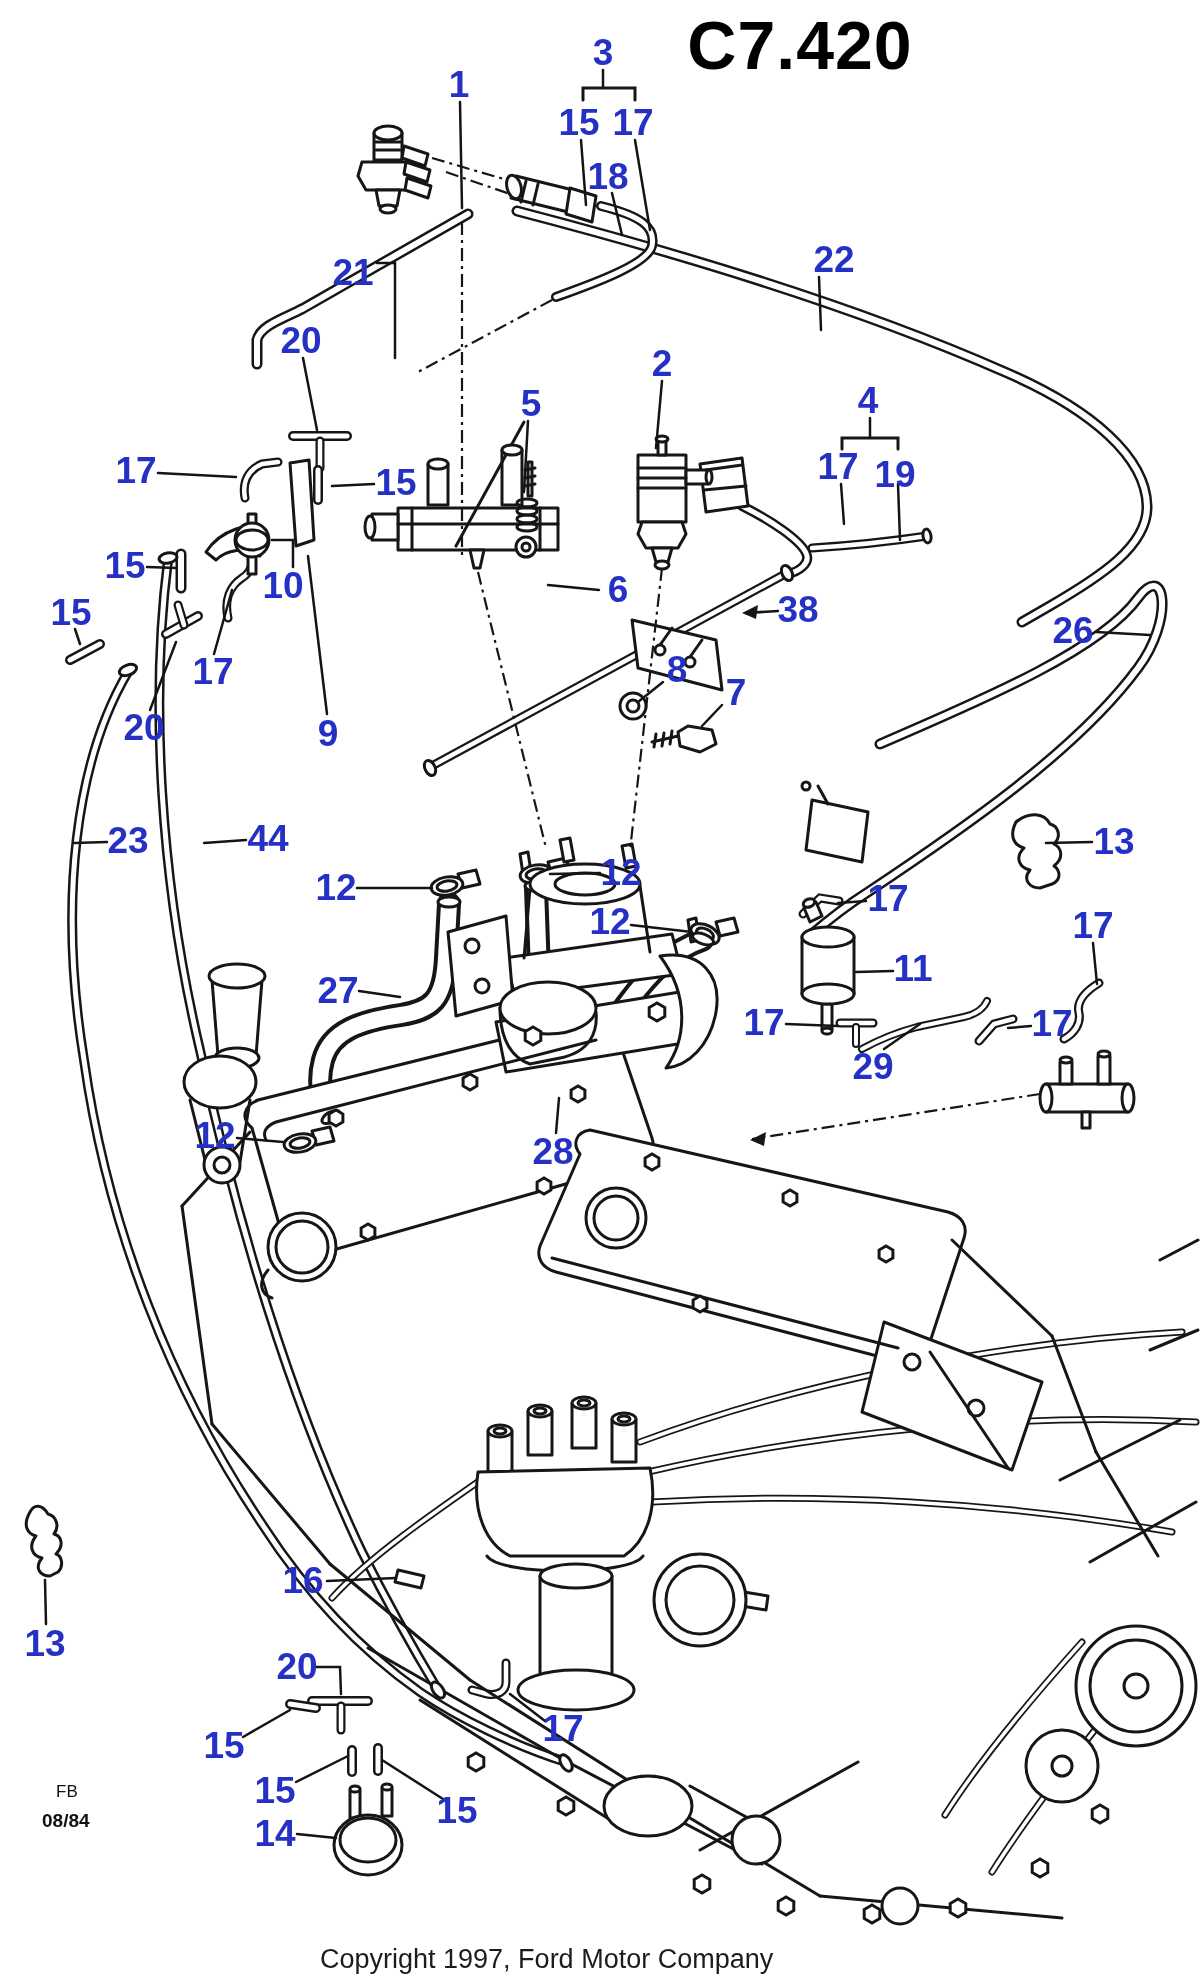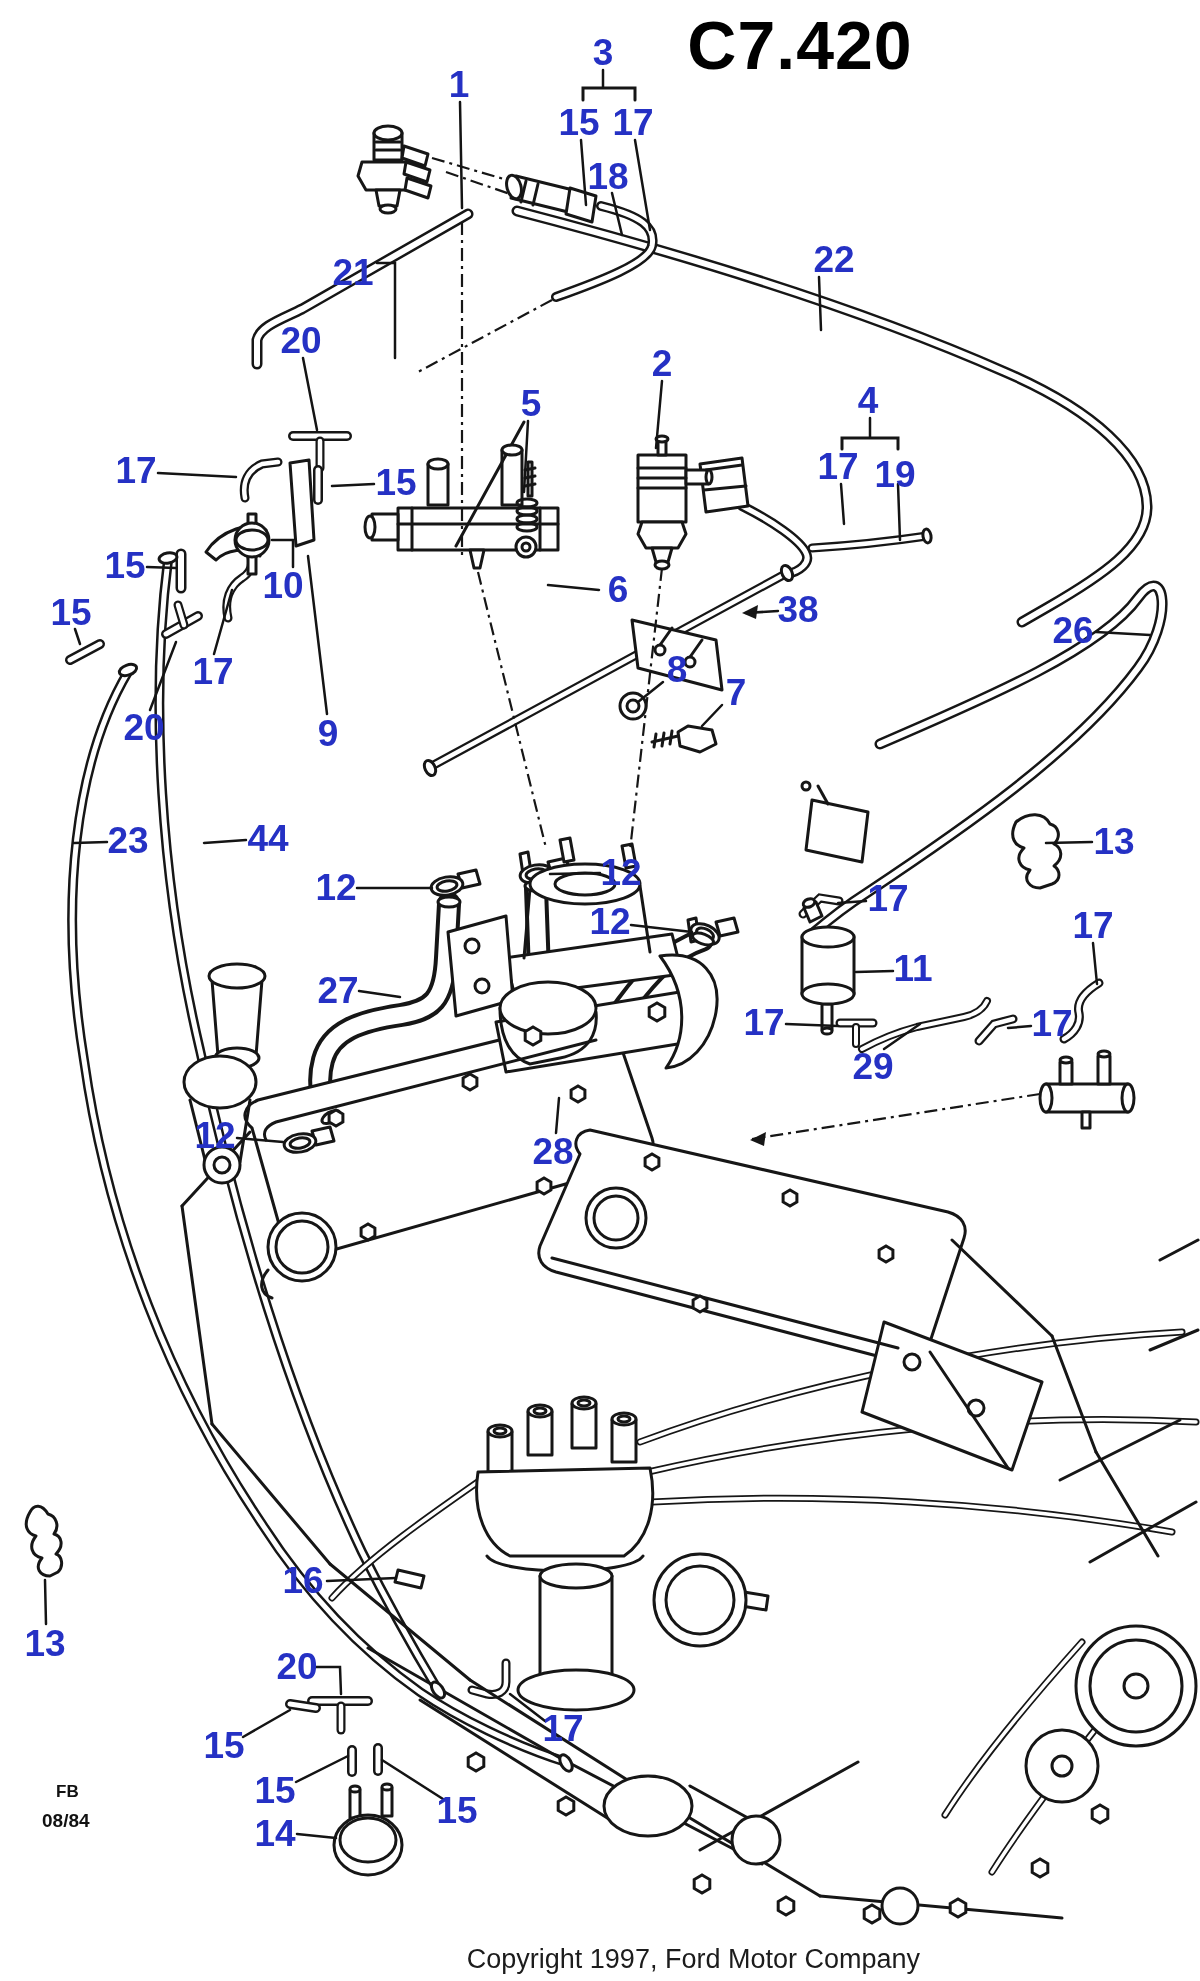--- a/index.html
+++ b/index.html
@@ -2,23 +2,23 @@
 <html><head>
 <meta charset="utf-8">
 <style>
   html,body{margin:0;padding:0;background:#fff;}
   .stage{position:relative;width:1200px;height:1981px;background:#fff;overflow:hidden;
          font-family:"Liberation Sans",sans-serif;}
   #art{position:absolute;left:0;top:0;}
   .figure-code{position:absolute;left:660px;top:6px;width:280px;text-align:center;
 .               color:#000;}
   .figure-code{font-weight:700;font-size:68px;letter-spacing:1px;color:#000;}
-  .plate-code{position:absolute;left:56px;top:1782px;font-size:17px;font-weight:700;color:#111;}
+  .plate-code{position:absolute;left:56px;top:1782px;font-size:17px;font-weight:400;color:#111;}
   .plate-date{position:absolute;left:42px;top:1810px;font-size:19px;font-weight:700;color:#111;}
-  .copyright{position:absolute;left:320px;top:1944px;width:600px;text-align:right;
+  .copyright{position:absolute;left:320px;top:1944px;width:600px;text-align:left;
              font-size:27px;color:#1c1c1c;}
   .callout{position:absolute;transform:translate(-50%,-50%);font-weight:700;font-size:37px;
            line-height:1;white-space:nowrap;}
   .leader{fill:none;stroke:#141414;stroke-width:2.5;stroke-linecap:round;}
 </style>
 </head>
 <body>
 
 <div class="stage">
   <svg id="art" width="1200" height="1981" viewBox="0 0 1200 1981">

